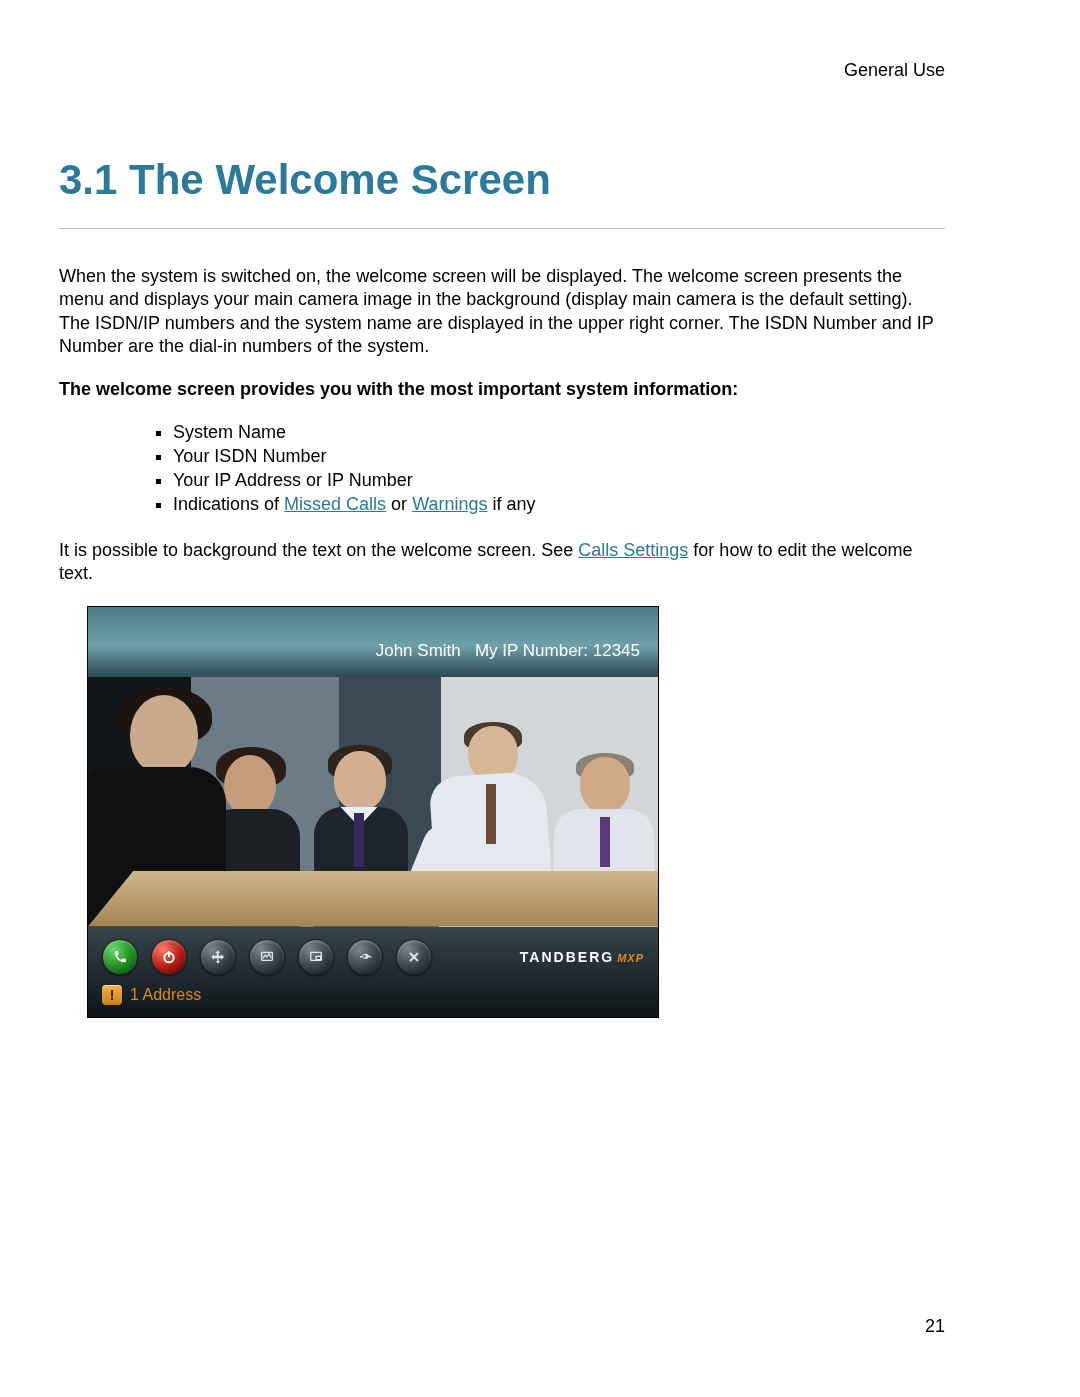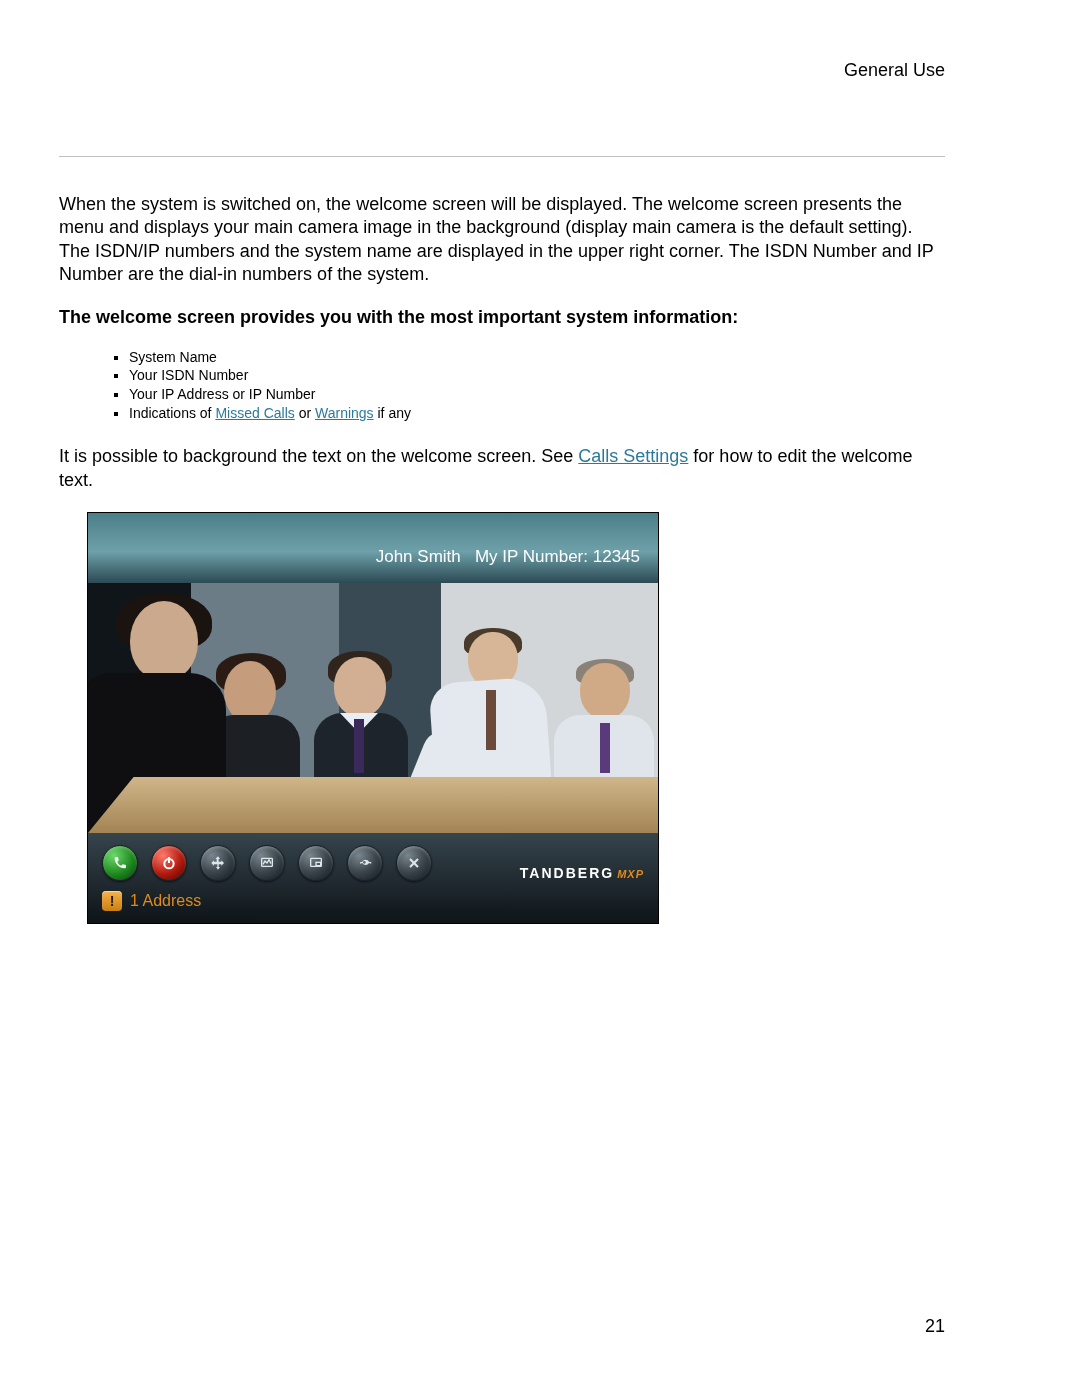--- a/index.html
+++ b/index.html
@@ -41,22 +41,23 @@
     font-size: 18px;
     font-weight: bold;
     margin: 0 0 20px 0;
   }
   ul.square {
     list-style: square;
     padding-left: 70px;
     margin: 0 0 22px 0;
   }
   ul.square li {
-    font-size: 14px;
+    font-size: 18px;
     line-height: 1.35;
+    margin-left: 44px;
   }
   a.link {
     color: #2b7a9b;
     text-decoration: underline;
   }
   .screenshot-frame {
     width: 570px;
     margin: 12px 0 0 28px;
     border: 1px solid #000;
     background: #14b8a6;
@@ -114,21 +115,21 @@
     position:absolute; bottom:0; left:0; width:100%; height:56px;
     background: linear-gradient(to bottom, #cfb68a 0%, #a38454 100%);
     clip-path: polygon(8% 0%, 100% 0%, 100% 100%, 0% 100%);
   }
   .sc-menu {
     background: linear-gradient(to bottom, #36444c 0%, #0e1418 100%);
     padding: 12px 14px 12px 14px;
   }
   .sc-icons {
     display: flex;
-    align-items: flex-end;
+    align-items: center;
     gap: 13px;
   }
   .mbtn {
     width: 34px; height: 34px; border-radius: 50%;
     background: radial-gradient(circle at 32% 28%, #7a868e 0%, #3b454c 50%, #10171c 100%);
     border: 1px solid #1a2228;
     display:flex; align-items:center; justify-content:center;
     box-shadow: inset 0 2px 3px rgba(255,255,255,.25), 0 1px 2px rgba(0,0,0,.6);
   }
   .mbtn.green { background: radial-gradient(circle at 32% 28%, #6cd96c 0%, #1f8a1f 55%, #0a3a0a 100%); }
@@ -161,20 +162,24 @@
     bottom: 60px;
     font-size: 18px;
   }
 </style>
 </head>
 <body>
 
 <div class="page">
   <p class="header-label">General Use</p>
 
+  <h1 class="section-title">
+    <span>3.1</span>
+    <span>The Welcome Screen</span>
+  </h1>
   <hr class="divider">
 
   <p class="body-text">When the system is switched on, the welcome screen will be displayed. The welcome screen presents the menu and displays your main camera image in the background (display main camera is the default setting). The ISDN/IP numbers and the system name are displayed in the upper right corner. The ISDN Number and IP Number are the dial-in numbers of the system.</p>
 
   <p class="bold-line">The welcome screen provides you with the most important system information:</p>
 
   <ul class="square">
     <li>System Name</li>
     <li>Your ISDN Number</li>
     <li>Your IP Address or IP Number</li>

